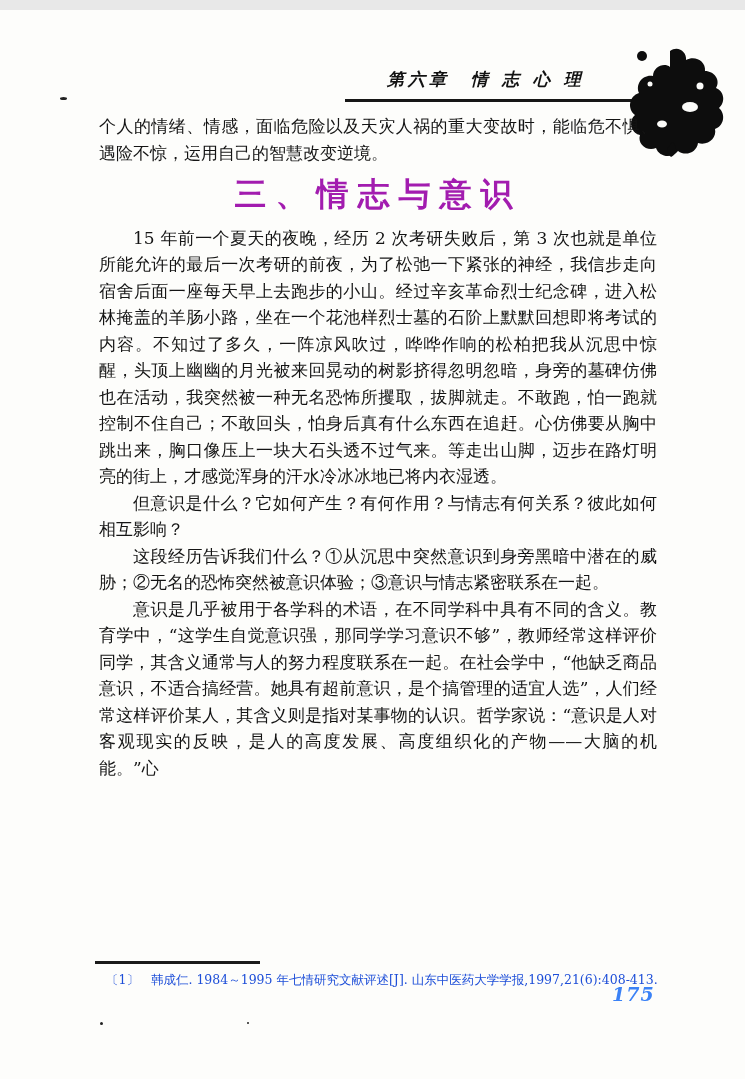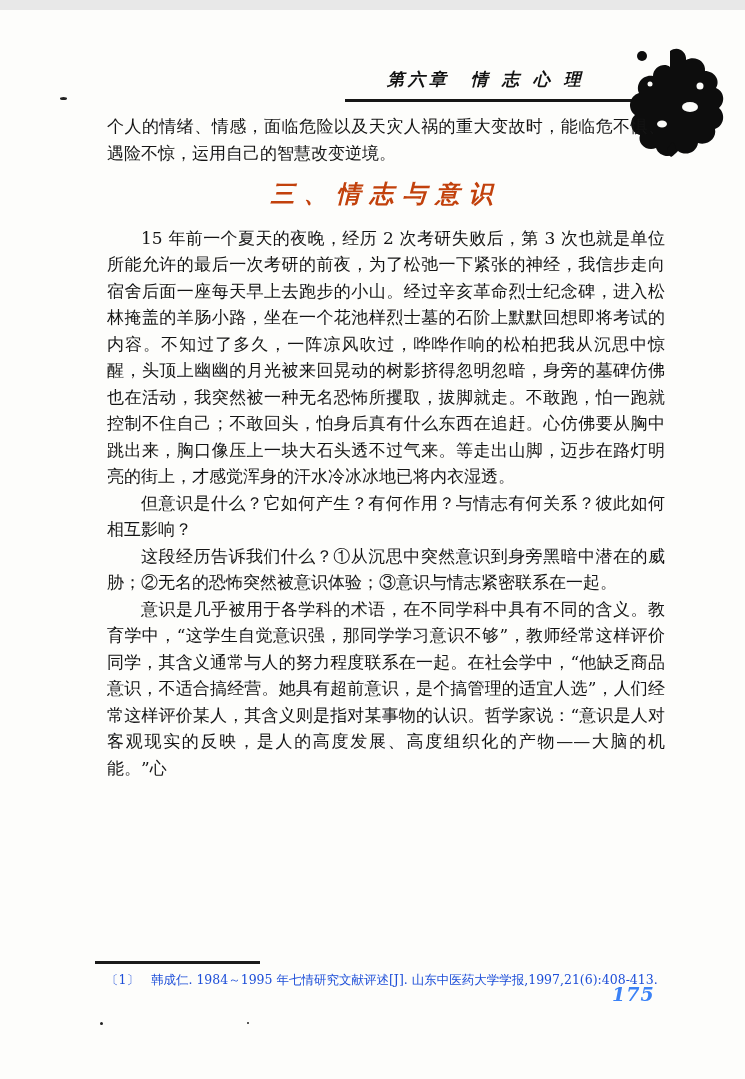--- a/index.html
+++ b/index.html
@@ -48,39 +48,38 @@
 
   .speck { position: absolute; background: #222; border-radius: 50%; }
   .speck-a { top: 87px; left: 60px;  width: 7px; height: 3px; }
   .speck-b { top: 1012px; left: 100px; width: 3px; height: 3px; }
   .speck-c { top: 1012px; left: 247px; width: 2px; height: 2px; }
 
   
   .content {
     position: absolute;
     top: 103px;
-    left: 107px;
+    left: 99px;
     width: 558px;
     font-size: 17px;
     line-height: 26.5px;
     text-align: justify;
     text-justify: inter-ideograph;
   }
   .content p { margin: 0; text-indent: 2em; }
   .content p.no-indent { text-indent: 0; }
 
   .section-title {
     text-align: center;
     text-indent: 0 !important;
-    font-size: 24px;
+    font-size: 32px;
     font-weight: bold;
-    font-style: italic;
     letter-spacing: 9px;
     margin: 15px 0 17px !important;
-    color: #c2410c;
+    color: #a21caf;
   }
 
   .subheading { font-weight: bold; }
 
   sup.ref {
     font-size: 11px;
     line-height: 0;
     vertical-align: super;
     letter-spacing: 0;
   }

